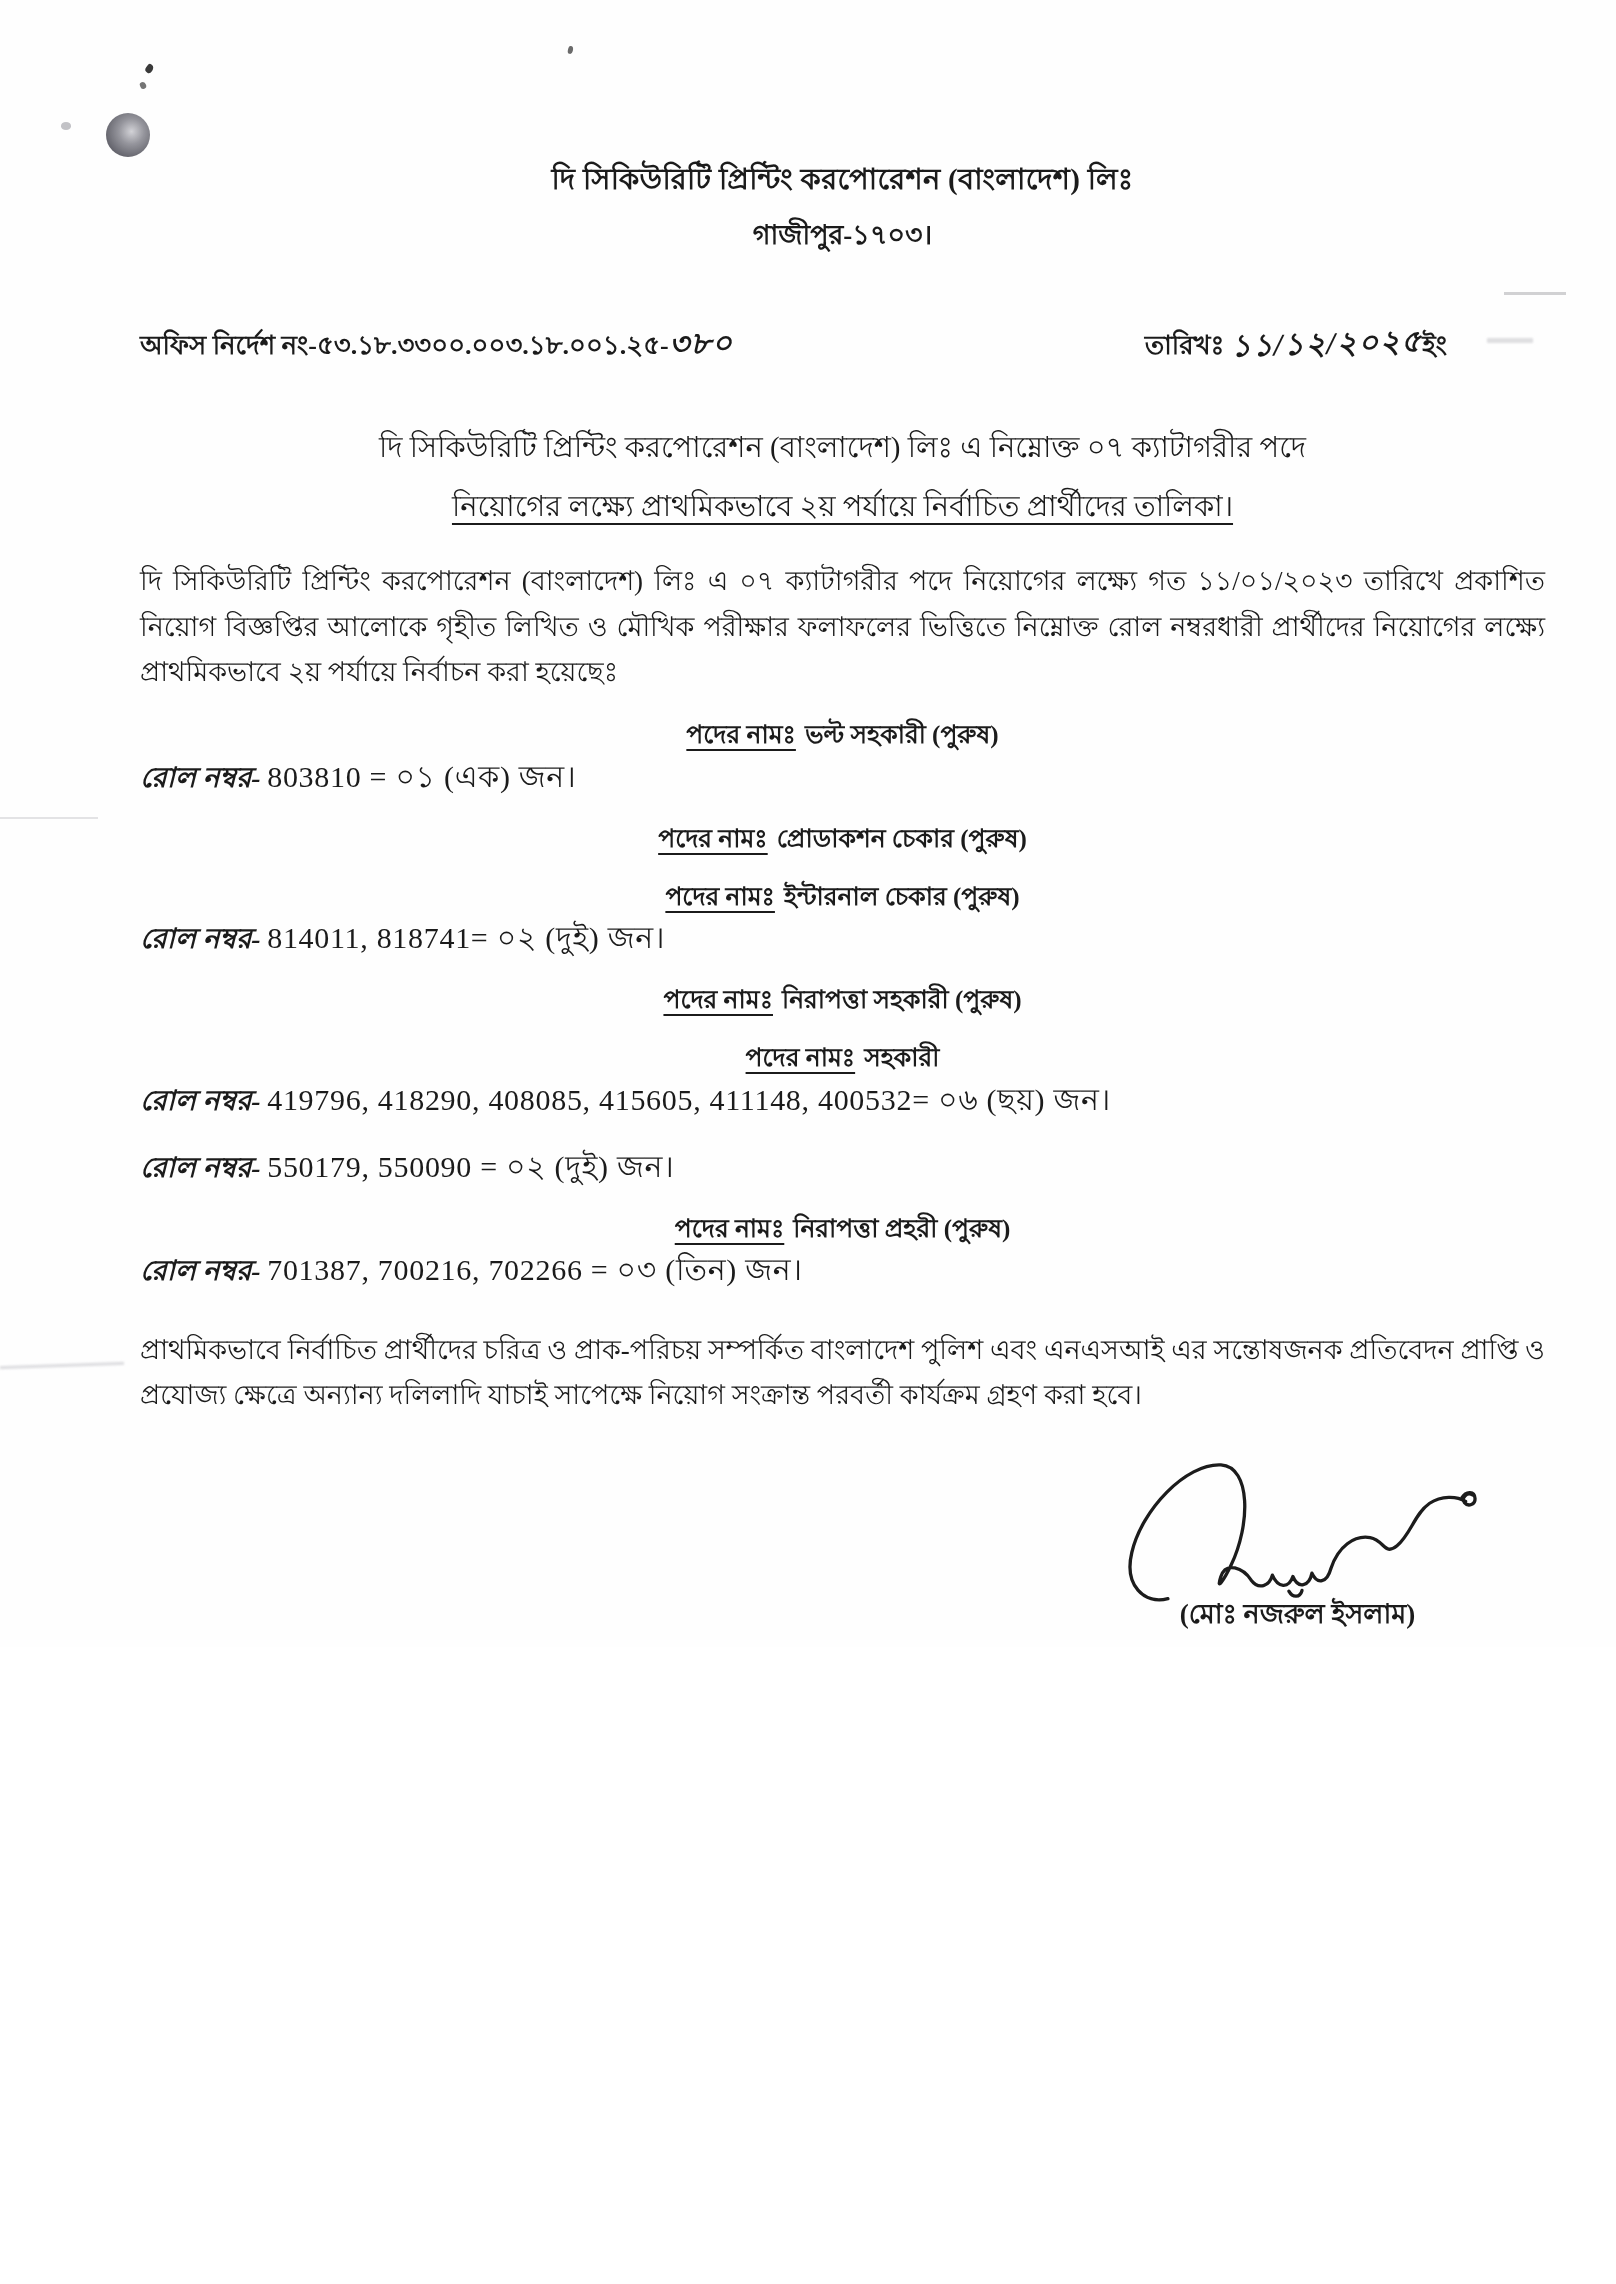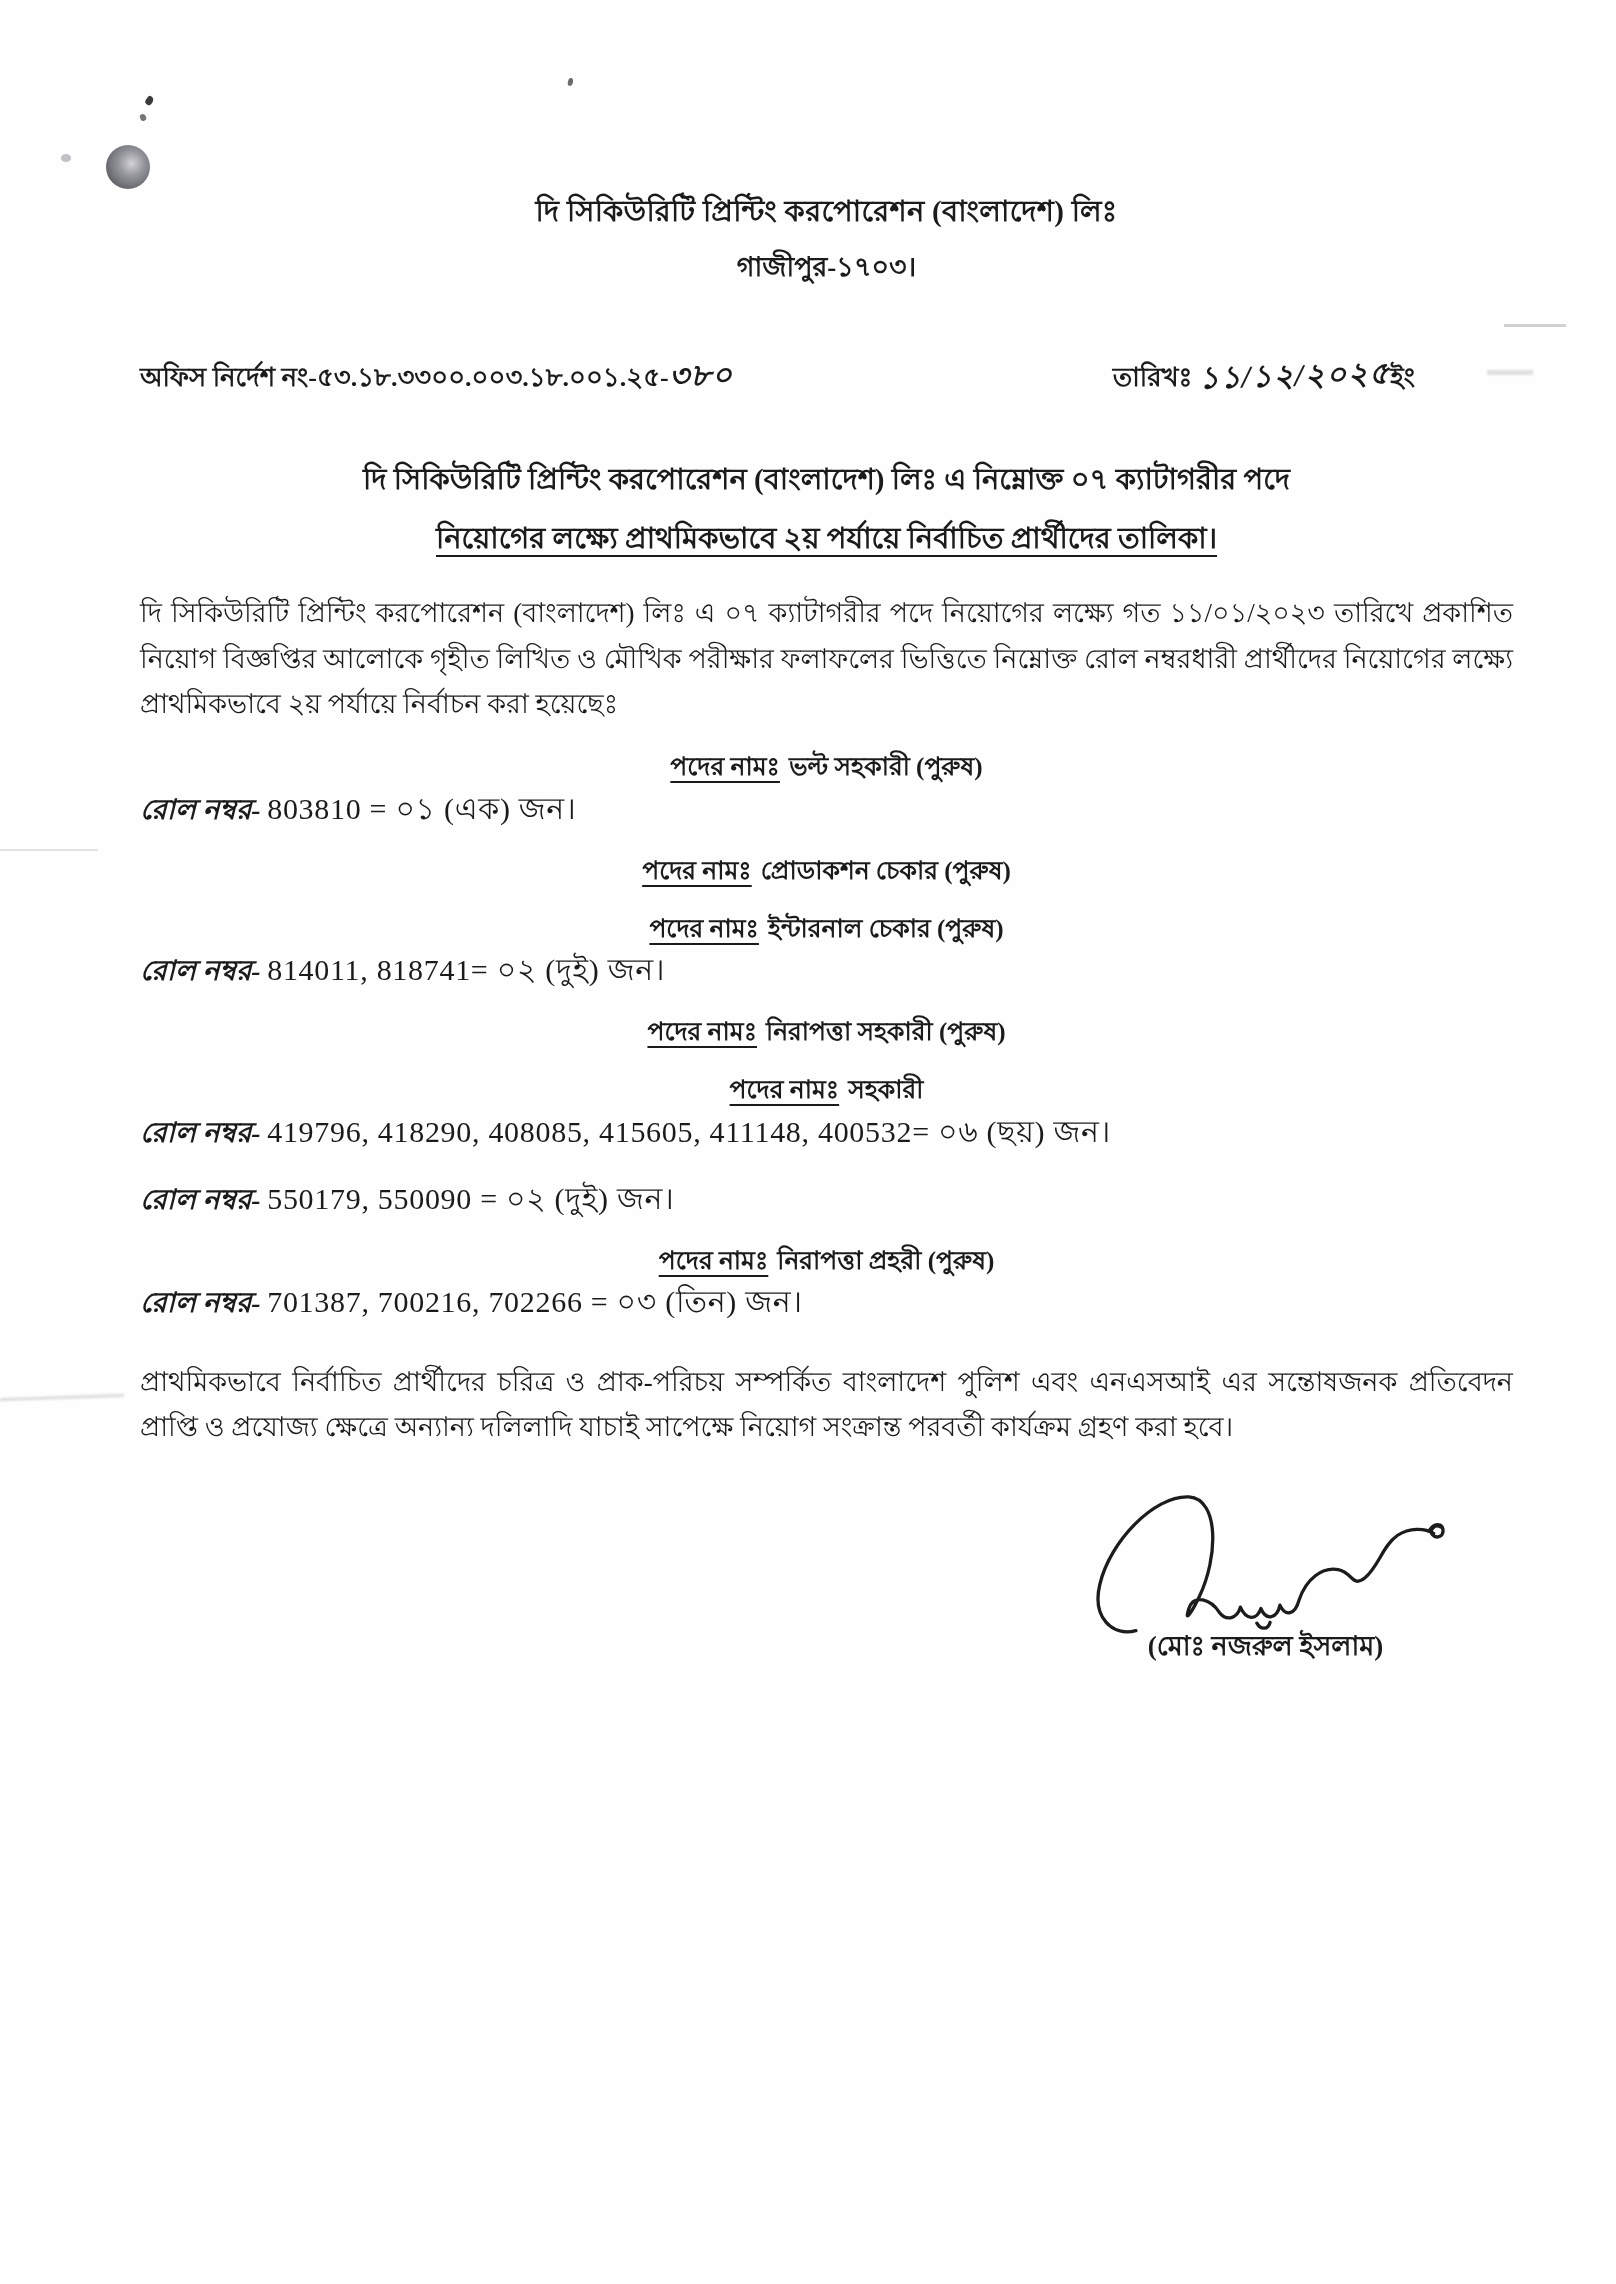--- a/index.html
+++ b/index.html
@@ -9,22 +9,21 @@
   }
   .page {
     position: relative;
     width: 1617px;
     height: 1647px;
     background: #fefefe;
     overflow: hidden;
     font-family: "Liberation Serif", "DejaVu Sans", sans-serif;
     color: #1b1b1b;
     box-sizing: border-box;
-    padding: 156px 104px 0 140px;
-    margin-top: 32px;
+    padding: 156px 72px 0 140px;
   }
 
   
   .artifact { position: absolute; pointer-events: none; }
   .blob {
     left: 106px; top: 113px; width: 44px; height: 44px;
     border-radius: 50%;
     background: radial-gradient(circle at 58% 42%, #cfcfd4 0%, #8d8d95 35%, #55555e 75%, #4a4a52 100%);
     filter: blur(0.7px);
     opacity: 0.92;
@@ -74,21 +73,21 @@
     display: inline-block;
     transform: rotate(-1.5deg);
   }
   .date-line { font-size: 26px; font-weight: 600; white-space: nowrap; }
 
   
   .subject {
     text-align: center;
     margin-top: 53px;
     font-size: 29px;
-    font-weight: 700;
+    font-weight: 400;
   }
   .subject .line2 {
     margin-top: 10.4px;
     text-decoration: underline;
     text-underline-offset: 6.5px;
   }
 
   
   .para {
     margin-top: 27px;

